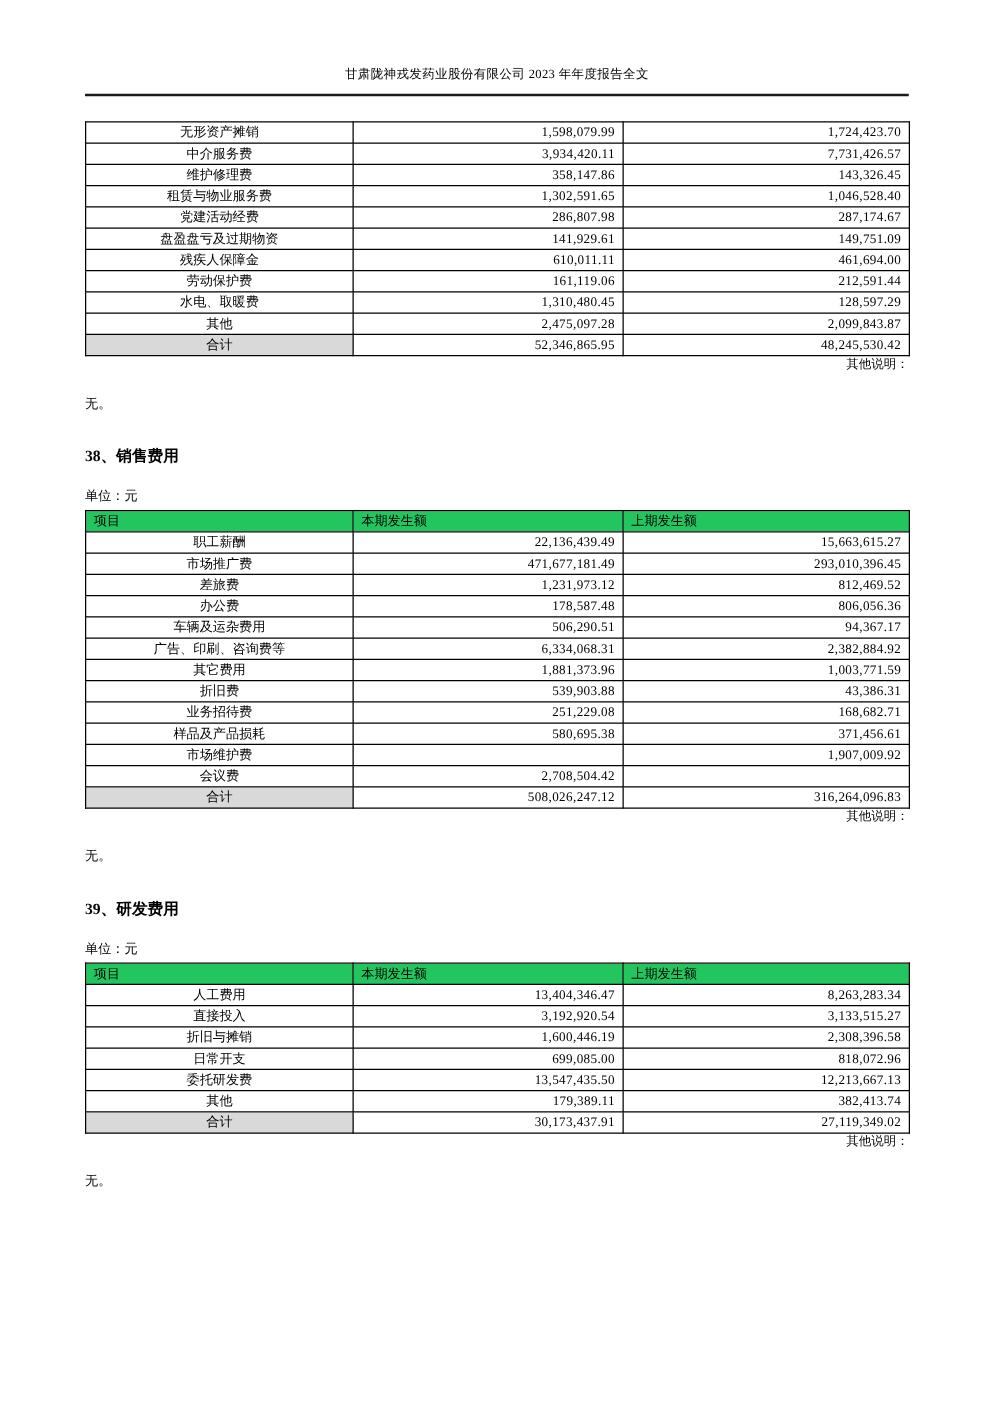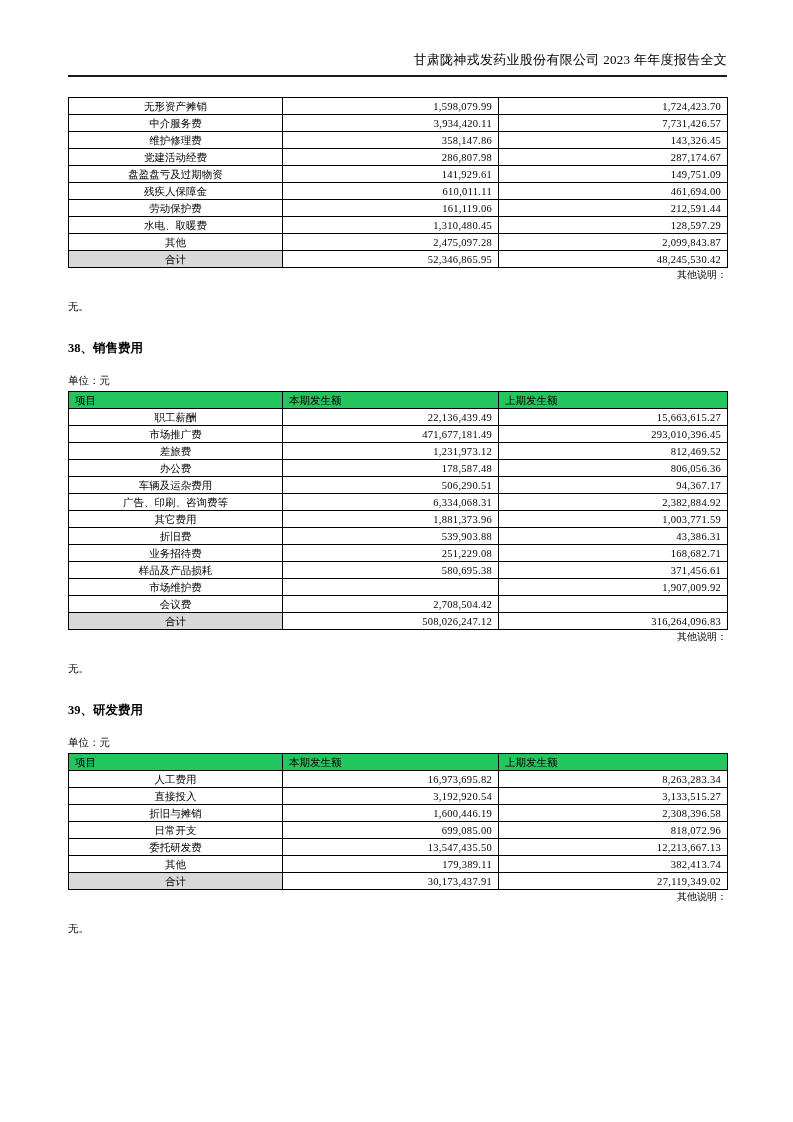--- a/index.html
+++ b/index.html
@@ -7,23 +7,23 @@
     position:relative;
     width:793px; height:1122px;
     box-sizing:border-box;
     padding:52px 66px 0 68px;
     background:#ffffff;
     font-family:"Liberation Serif","DejaVu Serif",serif;
     color:#000000;
     overflow:hidden;
   }
   .doc-header {
-    font-size:13px;
+    font-size:10px;
     line-height:16px;
-    text-align:right;
+    text-align:center;
     letter-spacing:0.3px;
     border-bottom:2px solid #1a1a1a;
     padding-bottom:7px;
   }
   table.fin {
     border-collapse:collapse;
     width:659px;
     table-layout:fixed;
   }
   table.fin col.c1 { width:214px; }
@@ -94,20 +94,25 @@
           <td class="c-label">中介服务费</td>
           <td class="c-num">3,934,420.11</td>
           <td class="c-num">7,731,426.57</td>
         </tr>
         <tr>
           <td class="c-label">维护修理费</td>
           <td class="c-num">358,147.86</td>
           <td class="c-num">143,326.45</td>
         </tr>
         <tr>
+          <td class="c-label">租赁与物业服务费</td>
+          <td class="c-num">1,302,591.65</td>
+          <td class="c-num">1,046,528.40</td>
+        </tr>
+        <tr>
           <td class="c-label">党建活动经费</td>
           <td class="c-num">286,807.98</td>
           <td class="c-num">287,174.67</td>
         </tr>
         <tr>
           <td class="c-label">盘盈盘亏及过期物资</td>
           <td class="c-num">141,929.61</td>
           <td class="c-num">149,751.09</td>
         </tr>
         <tr>
@@ -241,21 +246,21 @@
   <thead>
         <tr>
           <th>项目</th>
           <th>本期发生额</th>
           <th>上期发生额</th>
         </tr>
       </thead>
       <tbody>
         <tr>
           <td class="c-label">人工费用</td>
-          <td class="c-num">16,973,695.82</td>
+          <td class="c-num">13,404,346.47</td>
           <td class="c-num">8,263,283.34</td>
         </tr>
         <tr>
           <td class="c-label">直接投入</td>
           <td class="c-num">3,192,920.54</td>
           <td class="c-num">3,133,515.27</td>
         </tr>
         <tr>
           <td class="c-label">折旧与摊销</td>
           <td class="c-num">1,600,446.19</td>

